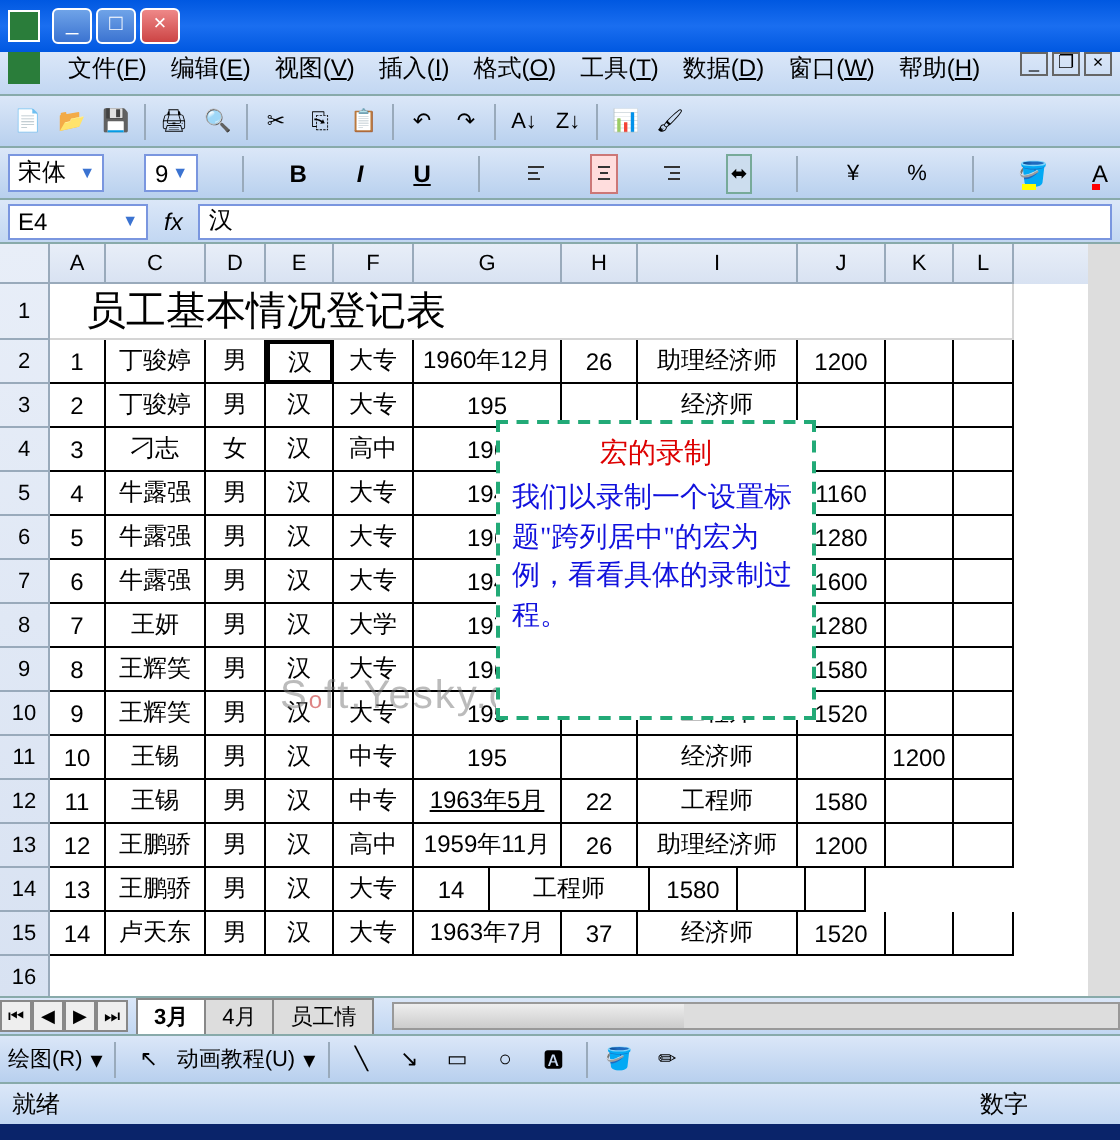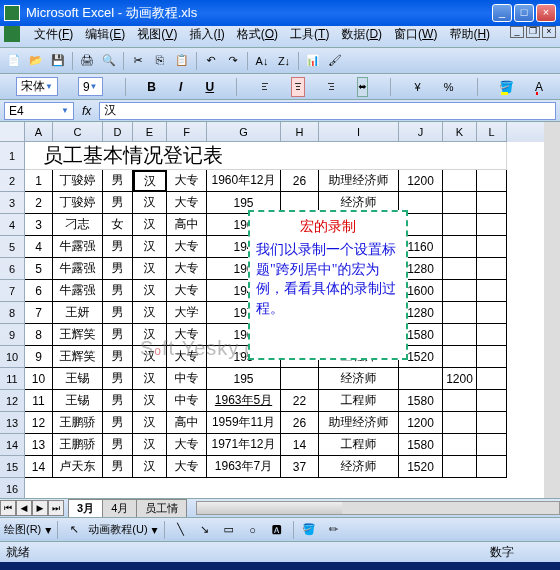--- a/index.html
+++ b/index.html
@@ -13,21 +13,21 @@
 .menubar{background:linear-gradient(#dbe7f8,#c2d7f2);height:22px;display:flex;align-items:flex-start;padding:0 4px;border-bottom:1px solid #8aa}
 .menubar .excel-icon{width:16px;height:16px;background:#2a7d3a;margin-right:8px}
 .menubar .menu-item{padding:2px 6px;cursor:pointer}
 .menubar .menu-item u{text-decoration:underline}
 .menubar .spacer{flex:1}
 .menubar .mdi{display:flex;gap:2px;margin-left:8px}
 .menubar .mdi span{width:14px;height:12px;border:1px solid #666;font-size:9px;text-align:center;line-height:9px}
 .toolbar{background:linear-gradient(#dbe7f8,#b8d0ee);height:26px;display:flex;align-items:center;padding:0 4px;gap:2px;border-bottom:1px solid #8aa}
 .tb-btn{width:20px;height:20px;border:1px solid transparent;display:flex;align-items:center;justify-content:center;font-size:11px}
 .tb-sep{width:1px;height:18px;background:#9ab;margin:0 2px}
-.fmt-bar{background:linear-gradient(#dbe7f8,#b8d0ee);height:26px;display:flex;align-items:center;padding:0 16px;gap:20px;border-bottom:1px solid #8aa}
+.fmt-bar{background:linear-gradient(#dbe7f8,#b8d0ee);height:26px;display:flex;align-items:center;padding:0 4px;gap:20px;border-bottom:1px solid #8aa}
 .combo{background:#fff;border:1px solid #7a96df;height:19px;display:flex;align-items:center;padding:0 4px;font-size:11px}
 .combo.font{width:80px}
 .combo.size{width:40px}
 .combo .arrow{margin-left:auto;font-size:8px;color:#3b73d1}
 .fmt-btn{width:20px;height:20px;display:flex;align-items:center;justify-content:center;font-weight:bold}
 .align-btn{width:20px;height:20px;display:flex;flex-direction:column;justify-content:center;gap:2px;padding:3px}
 .align-btn span{height:1px;background:#333}
 .align-btn.active{background:#fdd;border:1px solid #c77}
 .merge-btn{width:22px;height:20px;border:1px solid #7a9;background:#cde;display:flex;align-items:center;justify-content:center;font-size:10px}
 .fx-bar{background:linear-gradient(#dbe7f8,#c2d7f2);height:22px;display:flex;align-items:center;padding:0 4px;border-bottom:1px solid #8aa}
@@ -72,21 +72,20 @@
 .statusbar .st-r{margin-left:auto;margin-right:40px}
 .vscroll{width:16px;background:#ddd}
 .colorbtn{width:22px;height:18px;display:flex;align-items:center;justify-content:center;position:relative}
 .colorbtn .bar{position:absolute;bottom:1px;left:2px;right:6px;height:3px}
 </style>
 </head>
 <body>
 
 <div class="titlebar">
   <div class="icon"></div>
-  <div class="title">Microsoft Excel - 动画教程.xls</div>
   <div class="winbtns">
     <div class="winbtn">_</div>
     <div class="winbtn">□</div>
     <div class="winbtn close">×</div>
   </div>
 </div>
 
 <div class="menubar">
   <div class="excel-icon"></div>
   <div id="menus"><span class="menu-item">文件(<u>F</u>)</span><span class="menu-item">编辑(<u>E</u>)</span><span class="menu-item">视图(<u>V</u>)</span><span class="menu-item">插入(<u>I</u>)</span><span class="menu-item">格式(<u>O</u>)</span><span class="menu-item">工具(<u>T</u>)</span><span class="menu-item">数据(<u>D</u>)</span><span class="menu-item">窗口(<u>W</u>)</span><span class="menu-item">帮助(<u>H</u>)</span></div>
@@ -366,21 +365,20 @@
           <div class="cell" style="width: 44px;">1200</div>
           <div class="cell" style="width: 34px;"></div>
           <div class="cell" style="width: 30px;"></div>
         </div>
         <div class="row data">
           <div class="cell" style="width: 28px;">13</div>
           <div class="cell" style="width: 50px;">王鹏骄</div>
           <div class="cell" style="width: 30px;">男</div>
           <div class="cell" style="width: 34px;">汉</div>
           <div class="cell" style="width: 40px;">大专</div>
-          <div class="cell" style="width: 74px;">1971年12月</div>
           <div class="cell" style="width: 38px;">14</div>
           <div class="cell" style="width: 80px;">工程师</div>
           <div class="cell" style="width: 44px;">1580</div>
           <div class="cell" style="width: 34px;"></div>
           <div class="cell" style="width: 30px;"></div>
         </div>
         <div class="row data">
           <div class="cell" style="width: 28px;">14</div>
           <div class="cell" style="width: 50px;">卢天东</div>
           <div class="cell" style="width: 30px;">男</div>

